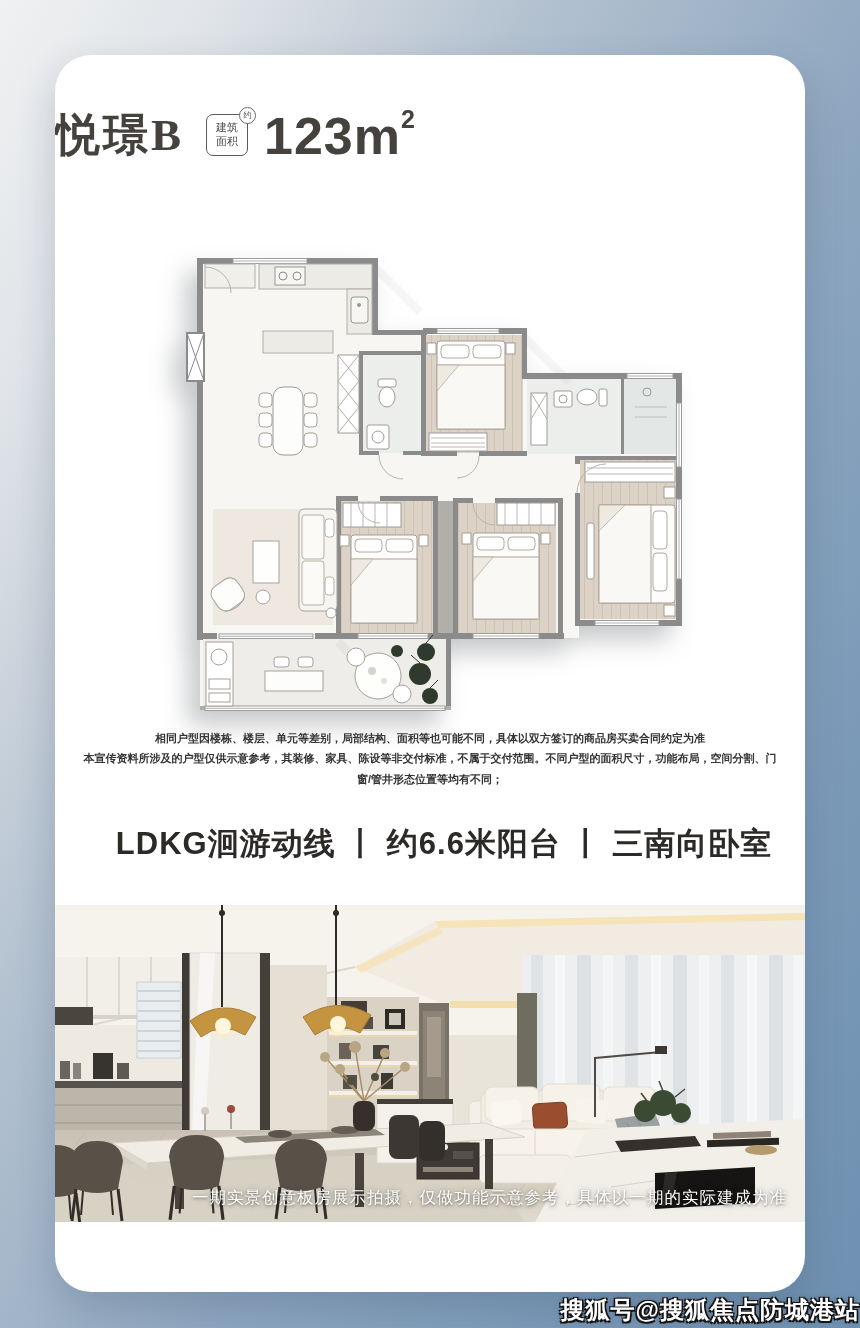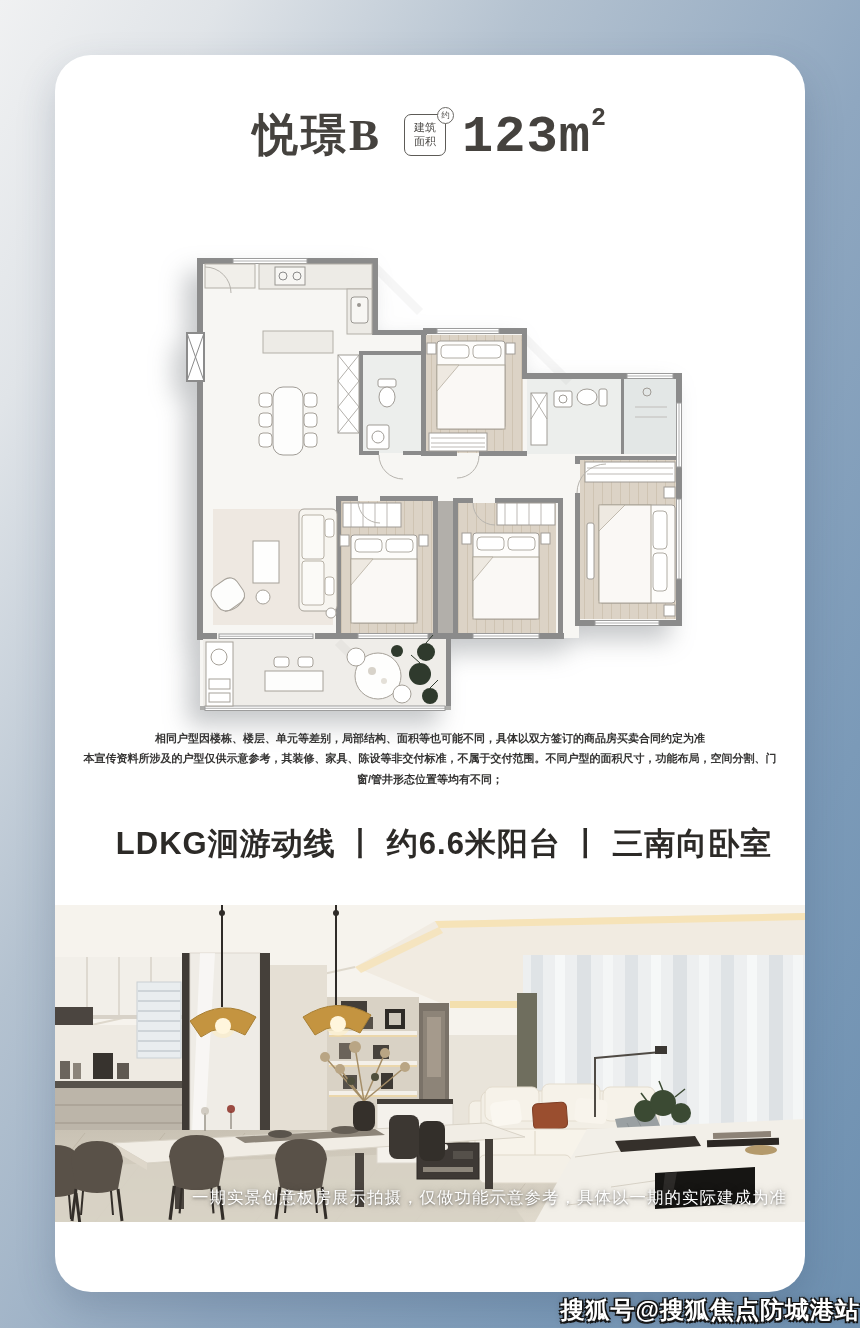--- a/index.html
+++ b/index.html
@@ -2,28 +2,28 @@
 <html><head>
 <meta charset="utf-8">
 <style>
   html,body{margin:0;padding:0;}
   body{width:860px;height:1328px;font-family:"Liberation Sans",sans-serif;}
   .page{position:relative;width:860px;height:1328px;overflow:hidden;
     background:linear-gradient(118deg,#f0f1f2 0%,#e0e4e8 14%,#b4c2d0 34%,#8fa7c0 58%,#7b9ab8 80%,#6e90b0 100%);}
   .card{position:absolute;left:55px;top:55px;width:750px;height:1237px;background:#ffffff;
     border-radius:36px;overflow:hidden;box-shadow:0 16px 38px rgba(50,70,95,.22);}
   
-  .header{display:flex;align-items:center;justify-content:center;gap:16px;padding-top:48px;height:64px;}
+  .header{display:flex;align-items:center;justify-content:flex-start;gap:16px;padding-top:48px;height:64px;}
   .title{font-family:"Liberation Serif","DejaVu Serif",serif;font-size:45px;color:#45423e;letter-spacing:3px;font-weight:600;}
   .badge{position:relative;width:40px;height:40px;border:1.6px solid #5d5b57;border-radius:7px;
     display:flex;flex-direction:column;align-items:center;justify-content:center;line-height:1.25;
     font-family:"Liberation Serif","DejaVu Serif",serif;font-size:11px;color:#4a4845;margin-left:6px;}
   .badge-mark{position:absolute;top:-8px;right:-9px;width:15px;height:15px;border:1px solid #6b6965;border-radius:50%;
     background:#fff;font-size:8.5px;display:flex;align-items:center;justify-content:center;color:#4a4845;}
-  .area{font-family:Liberation Mono, monospace;font-size:52px;color:#45423e;font-weight:600;letter-spacing:1px;}
+  .area{font-family:Liberation Sans, sans-serif;font-size:52px;color:#45423e;font-weight:600;letter-spacing:1px;}
   .area sup{font-size:25px;vertical-align:26px;}
   
   .plan-wrap{margin:80px auto 0;width:510px;height:465px;
     filter:drop-shadow(-12px 14px 12px rgba(105,110,115,.38));}
   
   .disclaimer{margin:16px auto 0;width:706px;text-align:center;font-size:11px;color:#353433;line-height:1.85;font-weight:600;}
   
   .features{margin-top:34px;text-align:center;font-size:31px;color:#2c2a27;font-weight:600;letter-spacing:1px;padding-left:28px;}
   
   .photo{position:relative;margin-top:40px;width:750px;height:317px;overflow:hidden;}

